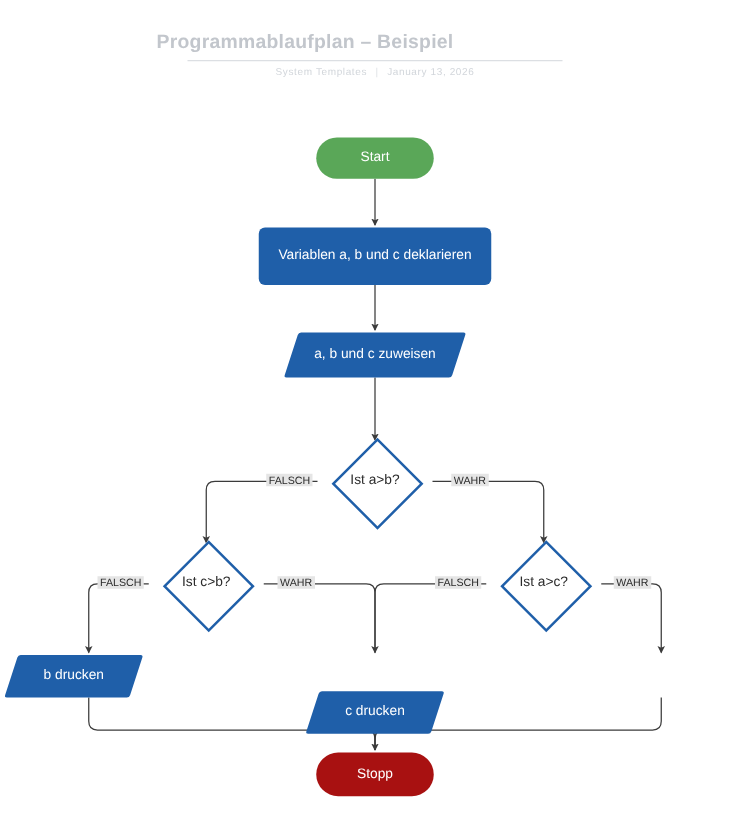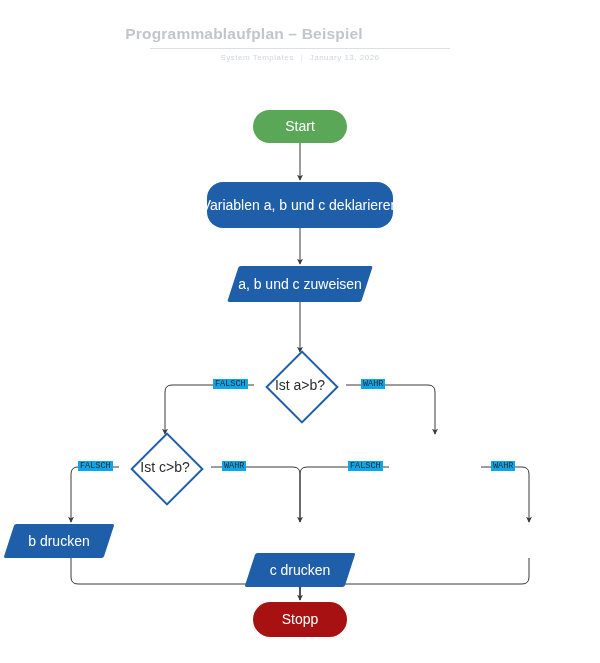--- a/index.html
+++ b/index.html
@@ -75,21 +75,21 @@
   }
 
   .node {
     position: absolute;
     box-sizing: border-box;
     display: flex;
     align-items: center;
     justify-content: center;
     text-align: center;
     color: #ffffff;
-    font-size: 14px;
+    font-size: 11px;
     line-height: 1.2;
     white-space: nowrap;
     z-index: 2;
   }
 
   .terminator {
     border-radius: 22px;
   }
   .n-start { background: #5aa758; }
   .n-stop  { background: #a81111; }
@@ -134,25 +134,24 @@
   }
   .decision .dia-label {
     position: relative;
     z-index: 1;
   }
 
   .edge-label {
     position: absolute;
     font-size: 8.5px;
     color: #2b2b2b;
-    background: #0ea5e9;
+    background: #e5e5e5;
     padding: 0 2px;
     white-space: nowrap;
     z-index: 3;
-    font-family: Liberation Mono, monospace;
   }
 </style>
 </head>
 <body>
 
 <div id="header">
   <div id="doc-title">Programmablaufplan – Beispiel</div>
   <div id="title-rule"></div>
   <div id="doc-subtitle">
     <span>System Templates</span>
@@ -201,39 +200,43 @@
   <div class="edge-label" style="left:361px; top:379px;">WAHR</div>
   <div class="edge-label" style="left:78px;  top:461px;">FALSCH</div>
   <div class="edge-label" style="left:222px; top:461px;">WAHR</div>
   <div class="edge-label" style="left:348px; top:461px;">FALSCH</div>
   <div class="edge-label" style="left:491px; top:461px;">WAHR</div>
 
   <div class="node terminator n-start" style="left:253px; top:110px; width:94px; height:33px;">
     <span>Start</span>
   </div>
 
-  <div class="node process" style="left:207px; top:182px; width:186px; height:46px;border-radius:16px;">
+  <div class="node process" style="left:207px; top:182px; width:186px; height:46px;">
     <span>Variablen a, b und c deklarieren</span>
   </div>
 
   <div class="node io" style="left:233px; top:266px; width:134px; height:36px;">
     <div class="io-shape"></div>
     <span>a, b und c zuweisen</span>
   </div>
 
   <div class="node decision" style="left:254px; top:354px; width:92px; height:62px;text-align:center;">
     <div class="dia-shape"></div>
     <span class="dia-label">Ist a&gt;b?</span>
   </div>
 
   <div class="node decision" style="left:119px; top:436px; width:92px; height:62px;">
     <div class="dia-shape"></div>
     <span class="dia-label">Ist c&gt;b?</span>
   </div>
 
+  <div class="node decision" style="left:389px; top:436px; width:92px; height:62px;">
+    <div class="dia-shape"></div>
+    <span class="dia-label">Ist a&gt;c?</span>
+  </div>
 
   <div class="node io" style="left:9px; top:524px; width:100px; height:34px;">
     <div class="io-shape"></div>
     <span>b drucken</span>
   </div>
 
   <div class="node io" style="left:250px; top:553px; width:100px; height:34px;">
     <div class="io-shape"></div>
     <span>c drucken</span>
   </div>

